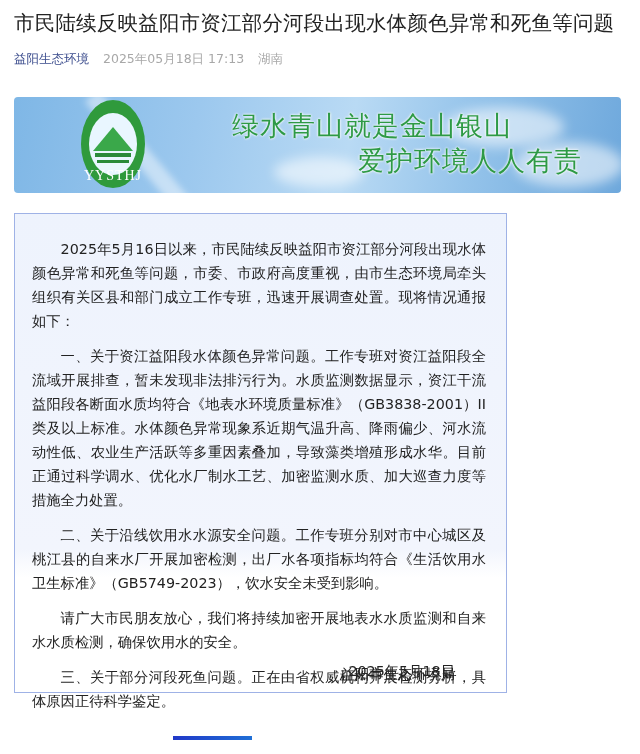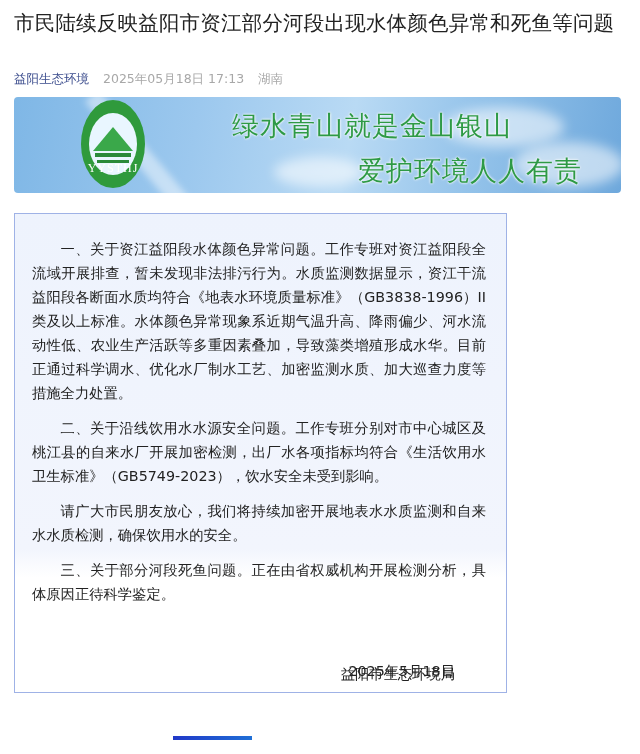--- a/index.html
+++ b/index.html
@@ -1,41 +1,41 @@
 <!DOCTYPE html>
 <html><head>
 <meta charset="utf-8">
 <style>
   html, body { margin:0; padding:0; background:#ffffff; }
   body { width:640px; height:754px; overflow:hidden; position:relative;
          font-family:"DejaVu Sans","Liberation Sans",sans-serif; color:#222; }
   .title { position:absolute; left:14px; top:8px; width:620px;
            font-size:20.5px; line-height:30px; color:#222; letter-spacing:0.2px; white-space:nowrap; }
-  .meta { position:absolute; left:14px; top:50px; font-size:12.5px; line-height:18px; white-space:nowrap;margin-top:20px; }
+  .meta { position:absolute; left:14px; top:50px; font-size:12.5px; line-height:18px; white-space:nowrap; }
   .meta .source { color:#3a4b8c; }
   .meta .time { color:#a8a8a8; margin-left:10px; }
   .meta .loc { color:#a8a8a8; margin-left:10px; }
 
   .banner { position:absolute; left:14px; top:97px; width:607px; height:96px; border-radius:4px; overflow:hidden;
             background: linear-gradient(100deg,#7fb7e6 0%,#9cc8ee 30%,#b9daf4 55%,#94c3ea 75%,#6ea8dc 100%); }
   .banner .cloud { position:absolute; border-radius:50%; background:rgba(255,255,255,0.55); filter:blur(6px); }
   .banner .streak { position:absolute; left:120px; top:-20px; width:18px; height:160px; background:rgba(255,255,255,0.45);
                     transform:rotate(-40deg); filter:blur(3px); }
   .logo { position:absolute; left:67px; top:3px; width:64px; height:88px; border-radius:50%;
           background:#2f9a3c; display:flex; align-items:center; justify-content:center; }
   .logo .inner { width:48px; height:62px; border-radius:50%; background:#e9f6ff; position:relative; overflow:hidden; }
   .logo .mtn { position:absolute; left:4px; top:14px; width:0; height:0; border-left:20px solid transparent;
                border-right:20px solid transparent; border-bottom:24px solid #3aa84a; }
   .logo .bar1 { position:absolute; left:6px; top:40px; width:36px; height:4px; background:#2a8a3a; }
   .logo .bar2 { position:absolute; left:8px; top:47px; width:32px; height:3px; background:#2a8a3a; }
-  .logo .txt { position:absolute; bottom:12px; left:0; width:64px; text-align:center; color:#fff; font-size:12px;
+  .logo .txt { position:absolute; bottom:4px; left:0; width:64px; text-align:center; color:#fff; font-size:14px;
                font-family:"Liberation Serif",serif; letter-spacing:1px; }
   .slogan1 { position:absolute; left:193px; top:13px; font-size:27px; line-height:32px; color:#2e9a46;
              text-shadow:0 0 2px #fff,0 0 3px #fff; letter-spacing:1px; white-space:nowrap;padding-left:25px; }
-  .slogan2 { position:absolute; left:344px; top:58px; font-size:27px; line-height:32px; color:#2e9a46;
+  .slogan2 { position:absolute; left:344px; top:48px; font-size:27px; line-height:32px; color:#2e9a46;
              text-shadow:0 0 2px #fff,0 0 3px #fff; letter-spacing:1px; white-space:nowrap; }
   .content { position:absolute; left:32px; top:237px; width:454px; font-size:14.3px; line-height:24px; color:#222; }
   .content p { margin:0 0 11px 0; text-indent:2em; text-align:justify; }
   .sign { position:absolute; right:185px; text-align:right; font-size:14.3px; line-height:24px; color:#222; }
   .underline { position:absolute; left:173px; top:736px; width:79px; height:4px;
                background:linear-gradient(90deg,#2138c8,#1f6fd6); }
 </style>
 </head>
 <body>
 
@@ -60,21 +60,22 @@
     </div>
     <div class="txt">YYSTHJ</div>
   </div>
   <div class="slogan1">绿水青山就是金山银山</div>
   <div class="slogan2">爱护环境人人有责</div>
 </div>
 
 <div style="position:absolute;left:14px;top:213px;width:491px;height:478px;border:1px solid #9fb2e6;background:linear-gradient(#eef3fd 0%,#f2f5fd 70%,#ffffff 76%,#ffffff 100%);"></div>
 
 <div class="content">
-  <p>一、关于资江益阳段水体颜色异常问题。工作专班对资江益阳段全流域开展排查，暂未发现非法排污行为。水质监测数据显示，资江干流益阳段各断面水质均符合《地表水环境质量标准》（GB3838-1996）II类及以上标准。水体颜色异常现象系近期气温升高、降雨偏少、河水流动性低、农业生产活跃等多重因素叠加，导致藻类增殖形成水华。目前正通过科学调水、优化水厂制水工艺、加密监测水质、加大巡查力度等措施全力处置。</p>
+  <p>2025年5月16日以来，市民陆续反映益阳市资江部分河段出现水体颜色异常和死鱼等问题，市委、市政府高度重视，由市生态环境局牵头组织有关区县和部门成立工作专班，迅速开展调查处置。现将情况通报如下：</p>
+  <p>一、关于资江益阳段水体颜色异常问题。工作专班对资江益阳段全流域开展排查，暂未发现非法排污行为。水质监测数据显示，资江干流益阳段各断面水质均符合《地表水环境质量标准》（GB3838-2001）II类及以上标准。水体颜色异常现象系近期气温升高、降雨偏少、河水流动性低、农业生产活跃等多重因素叠加，导致藻类增殖形成水华。目前正通过科学调水、优化水厂制水工艺、加密监测水质、加大巡查力度等措施全力处置。</p>
   <p>二、关于沿线饮用水水源安全问题。工作专班分别对市中心城区及桃江县的自来水厂开展加密检测，出厂水各项指标均符合《生活饮用水卫生标准》（GB5749-2023），饮水安全未受到影响。</p>
   <p>请广大市民朋友放心，我们将持续加密开展地表水水质监测和自来水水质检测，确保饮用水的安全。</p>
   <p>三、关于部分河段死鱼问题。正在由省权威机构开展检测分析，具体原因正待科学鉴定。</p>
 </div>
 
 <div class="sign" style="top:662px;">益阳市生态环境局</div>
 <div class="sign" style="top:659px;">2025年5月18日</div>
 
 <div class="underline"></div>
 

